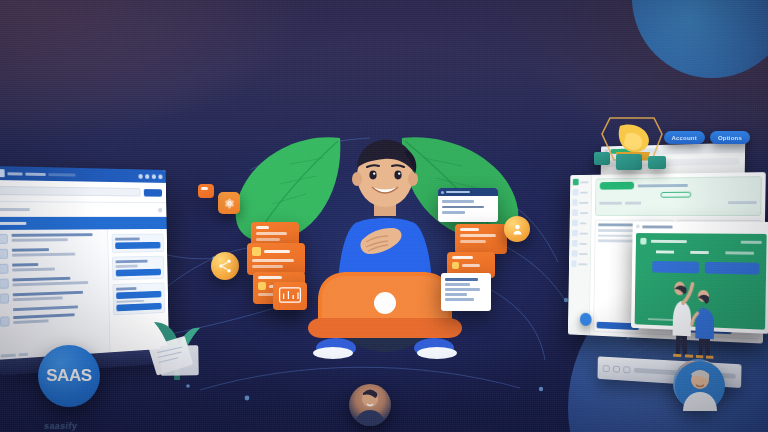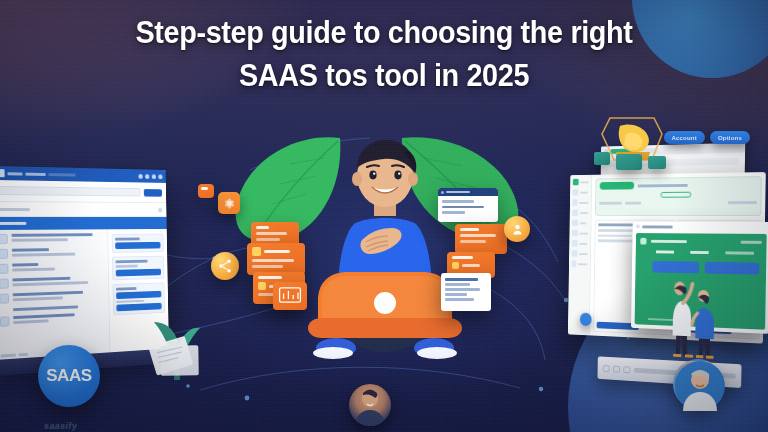--- a/index.html
+++ b/index.html
@@ -621,24 +621,20 @@
     </div>
   </div>
 
   <div class="icoCir" style="left:504px; top:216px; width:26px; height:26px;">
     <svg viewBox="0 0 24 24" width="15" height="15" fill="#fff">
       <circle cx="12" cy="8" r="3.6"></circle>
       <path d="M5.5 20c0-3.6 2.9-6 6.5-6s6.5 2.4 6.5 6Z"></path>
     </svg>
   </div>
 
-  <div class="title">
-    <span class="ln">Step-step guide to choosing the right</span>
-    <span class="ln">SAAS tos tool in 2025</span>
-  </div>
 
   <div class="badgeSaas">
     <span>SAAS</span>
   </div>
   <div class="avatarC">
     <svg viewBox="0 0 42 42" width="42" height="42">
       <circle cx="21" cy="15" r="8" fill="#e0ab84"></circle>
       <path d="M14 9 q7 -7 14 0 q1 4 -2 5 q-5 -5 -12 -3 Z" fill="#2a2438"></path>
       <path d="M6 42 C6 32 13 26 21 26 C29 26 36 32 36 42 Z" fill="#2e3a63"></path>
       <path d="M18 20 q3 3 6 0" stroke="#fff" stroke-width="1.6" fill="none"></path>

